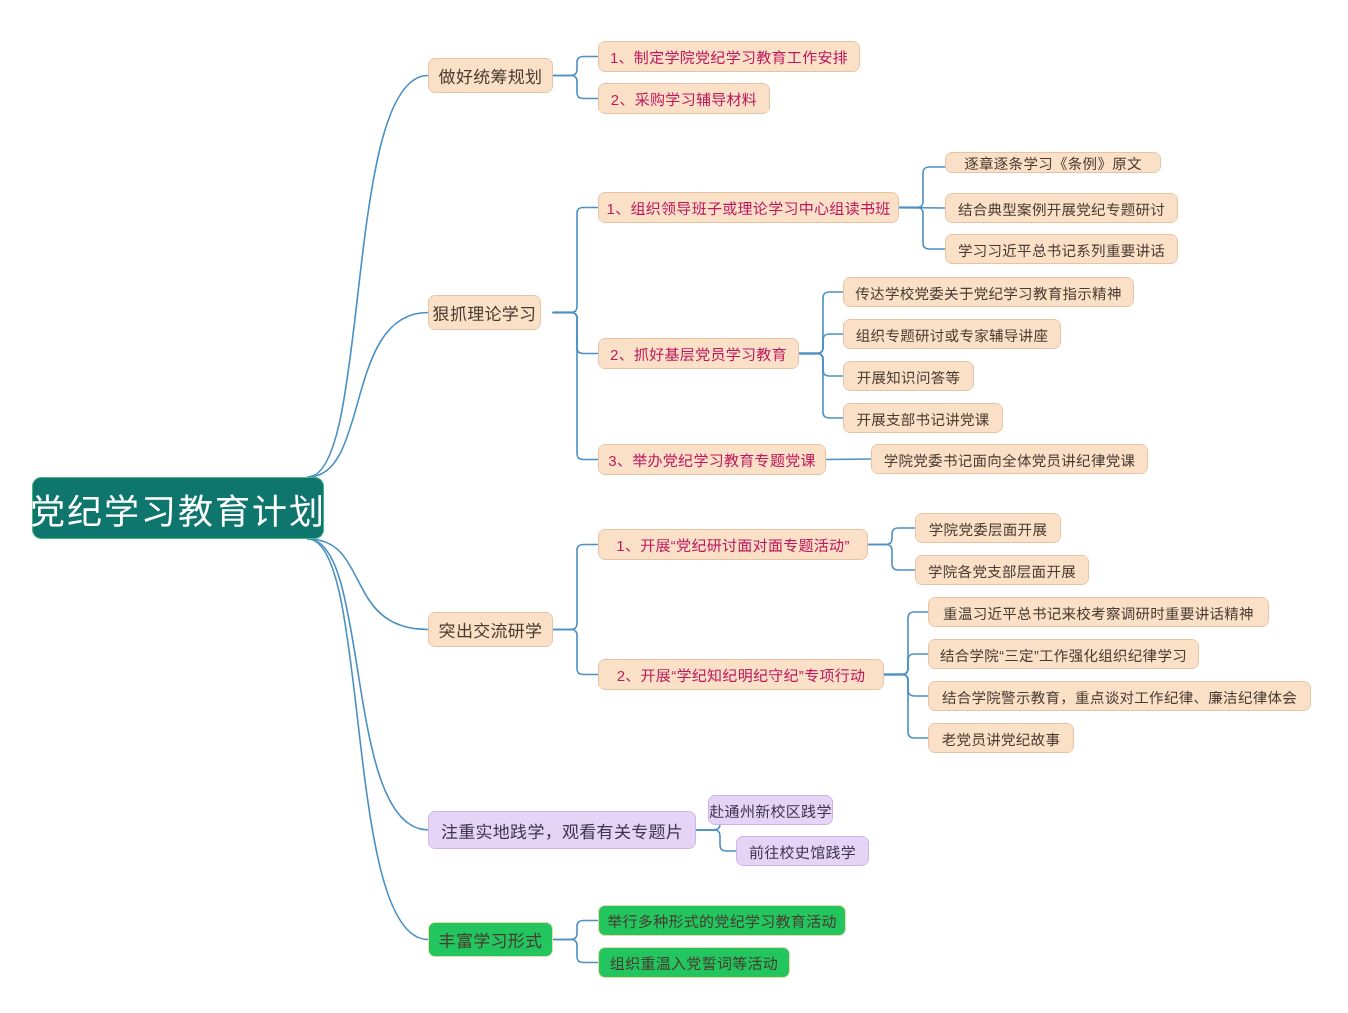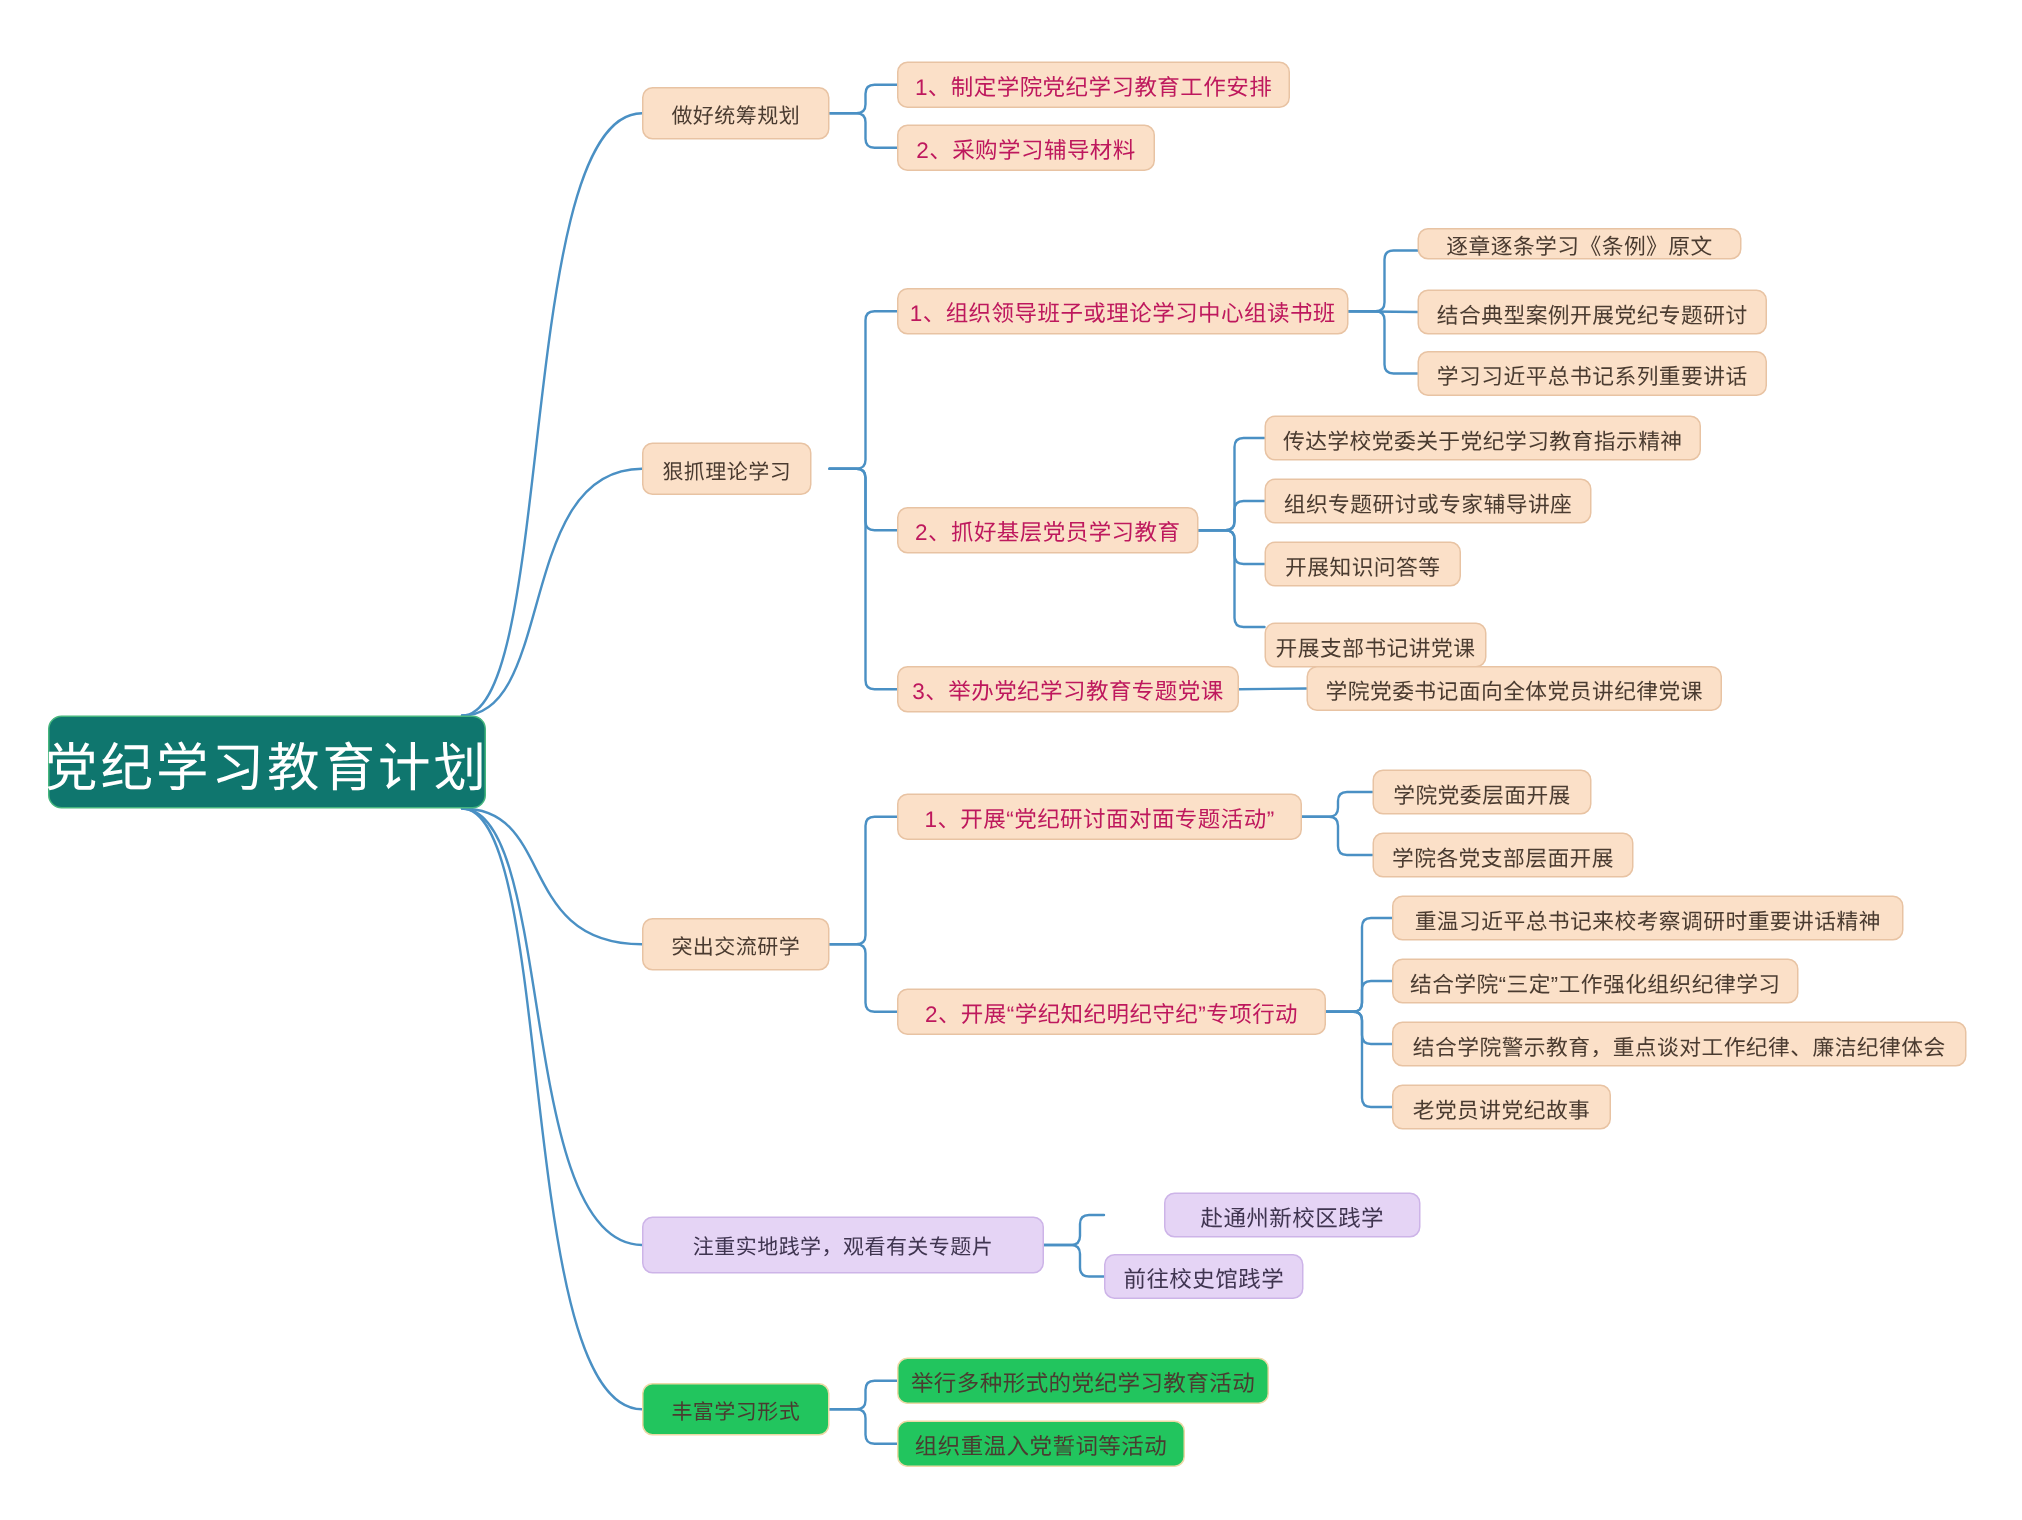--- a/index.html
+++ b/index.html
@@ -41,21 +41,21 @@
   .node-root {
     background: #0f766e;
     border-color: #46b67e;
     color: #ffffff;
     font-size: 35px;
     border-radius: 9px;
     padding: 0 22px;
     letter-spacing: 2px;
   }
   .node-l1 {
-    font-size: 14px;
+    font-size: 17px;
     padding: 0 16px;
     color: #4a3b30;
   }
   .node-l2 {
     font-size: 15px;
     padding: 0 13px;
     color: #be185d;
   }
   .node-l3 {
     font-size: 14.5px;
@@ -146,21 +146,21 @@
       </div>
       <div class="node node-l3 theme-orange" style="left: 843px; top: 277px; width: 291px; height: 30px;">
         <span>传达学校党委关于党纪学习教育指示精神</span>
       </div>
       <div class="node node-l3 theme-orange" style="left: 843px; top: 319px; width: 218px; height: 30px;">
         <span>组织专题研讨或专家辅导讲座</span>
       </div>
       <div class="node node-l3 theme-orange" style="left: 843px; top: 361px; width: 131px; height: 30px;">
         <span>开展知识问答等</span>
       </div>
-      <div class="node node-l3 theme-orange" style="left: 843px; top: 415px; width: 148px; height: 30px;">
+      <div class="node node-l3 theme-orange" style="left: 843px; top: 403px; width: 160px; height: 30px;">
         <span>开展支部书记讲党课</span>
       </div>
       <div class="node node-l2 theme-orange" style="left: 598px; top: 444px; width: 228px; height: 31px;">
         <span>3、举办党纪学习教育专题党课</span>
       </div>
       <div class="node node-l3 theme-orange" style="left: 871px; top: 444px; width: 277px; height: 30px;">
         <span>学院党委书记面向全体党员讲纪律党课</span>
       </div>
       <div class="node node-l1 theme-orange" style="left: 428px; top: 612px; width: 125px; height: 35px;">
         <span>突出交流研学</span>
@@ -185,21 +185,21 @@
       </div>
       <div class="node node-l3 theme-orange" style="left: 928px; top: 681px; width: 383px; height: 30px;">
         <span>结合学院警示教育，重点谈对工作纪律、廉洁纪律体会</span>
       </div>
       <div class="node node-l3 theme-orange" style="left: 928px; top: 723px; width: 146px; height: 30px;">
         <span>老党员讲党纪故事</span>
       </div>
       <div class="node node-l1 theme-purple" style="left: 428px; top: 811px; width: 268px; height: 38px;">
         <span>注重实地践学，观看有关专题片</span>
       </div>
-      <div class="node node-l2 theme-purple" style="left: 776px; top: 795px; width: 171px; height: 30px;">
+      <div class="node node-l2 theme-purple" style="left: 708px; top: 795px; width: 125px; height: 30px;">
         <span>赴通州新校区践学</span>
       </div>
       <div class="node node-l2 theme-purple" style="left: 736px; top: 836px; width: 133px; height: 30px;">
         <span>前往校史馆践学</span>
       </div>
       <div class="node node-l1 theme-yellow" style="left: 428px; top: 922px; width: 125px; height: 35px;">
         <span>丰富学习形式</span>
       </div>
       <div class="node node-l2 theme-yellow" style="left: 598px; top: 905px; width: 248px; height: 31px;">
         <span>举行多种形式的党纪学习教育活动</span>

